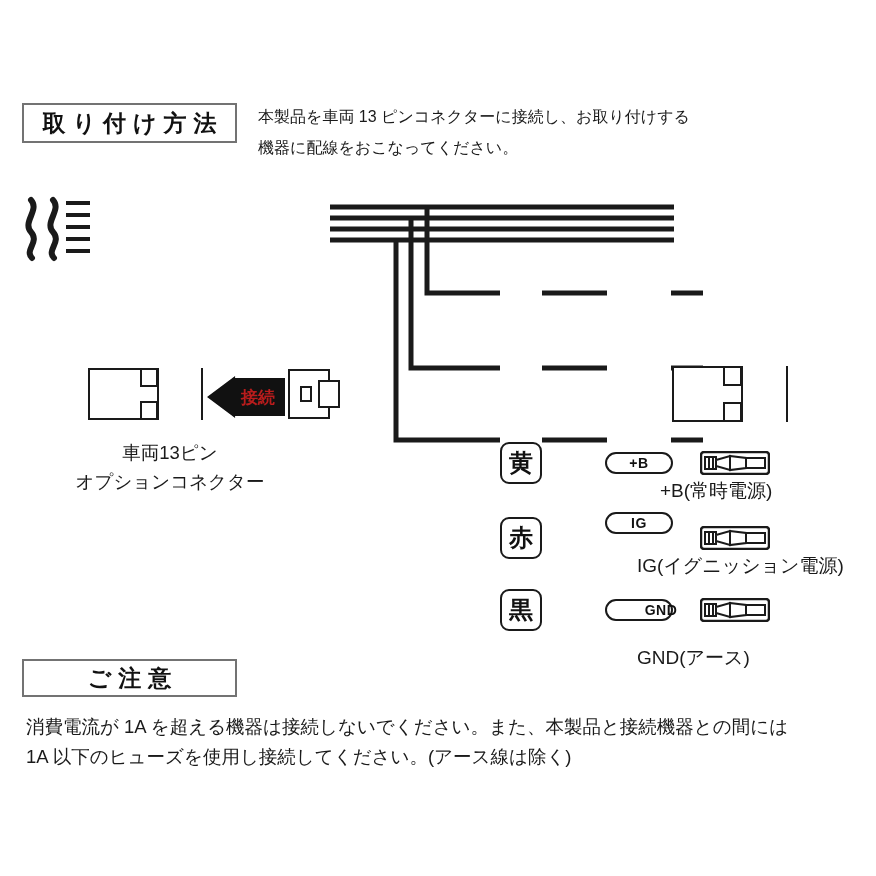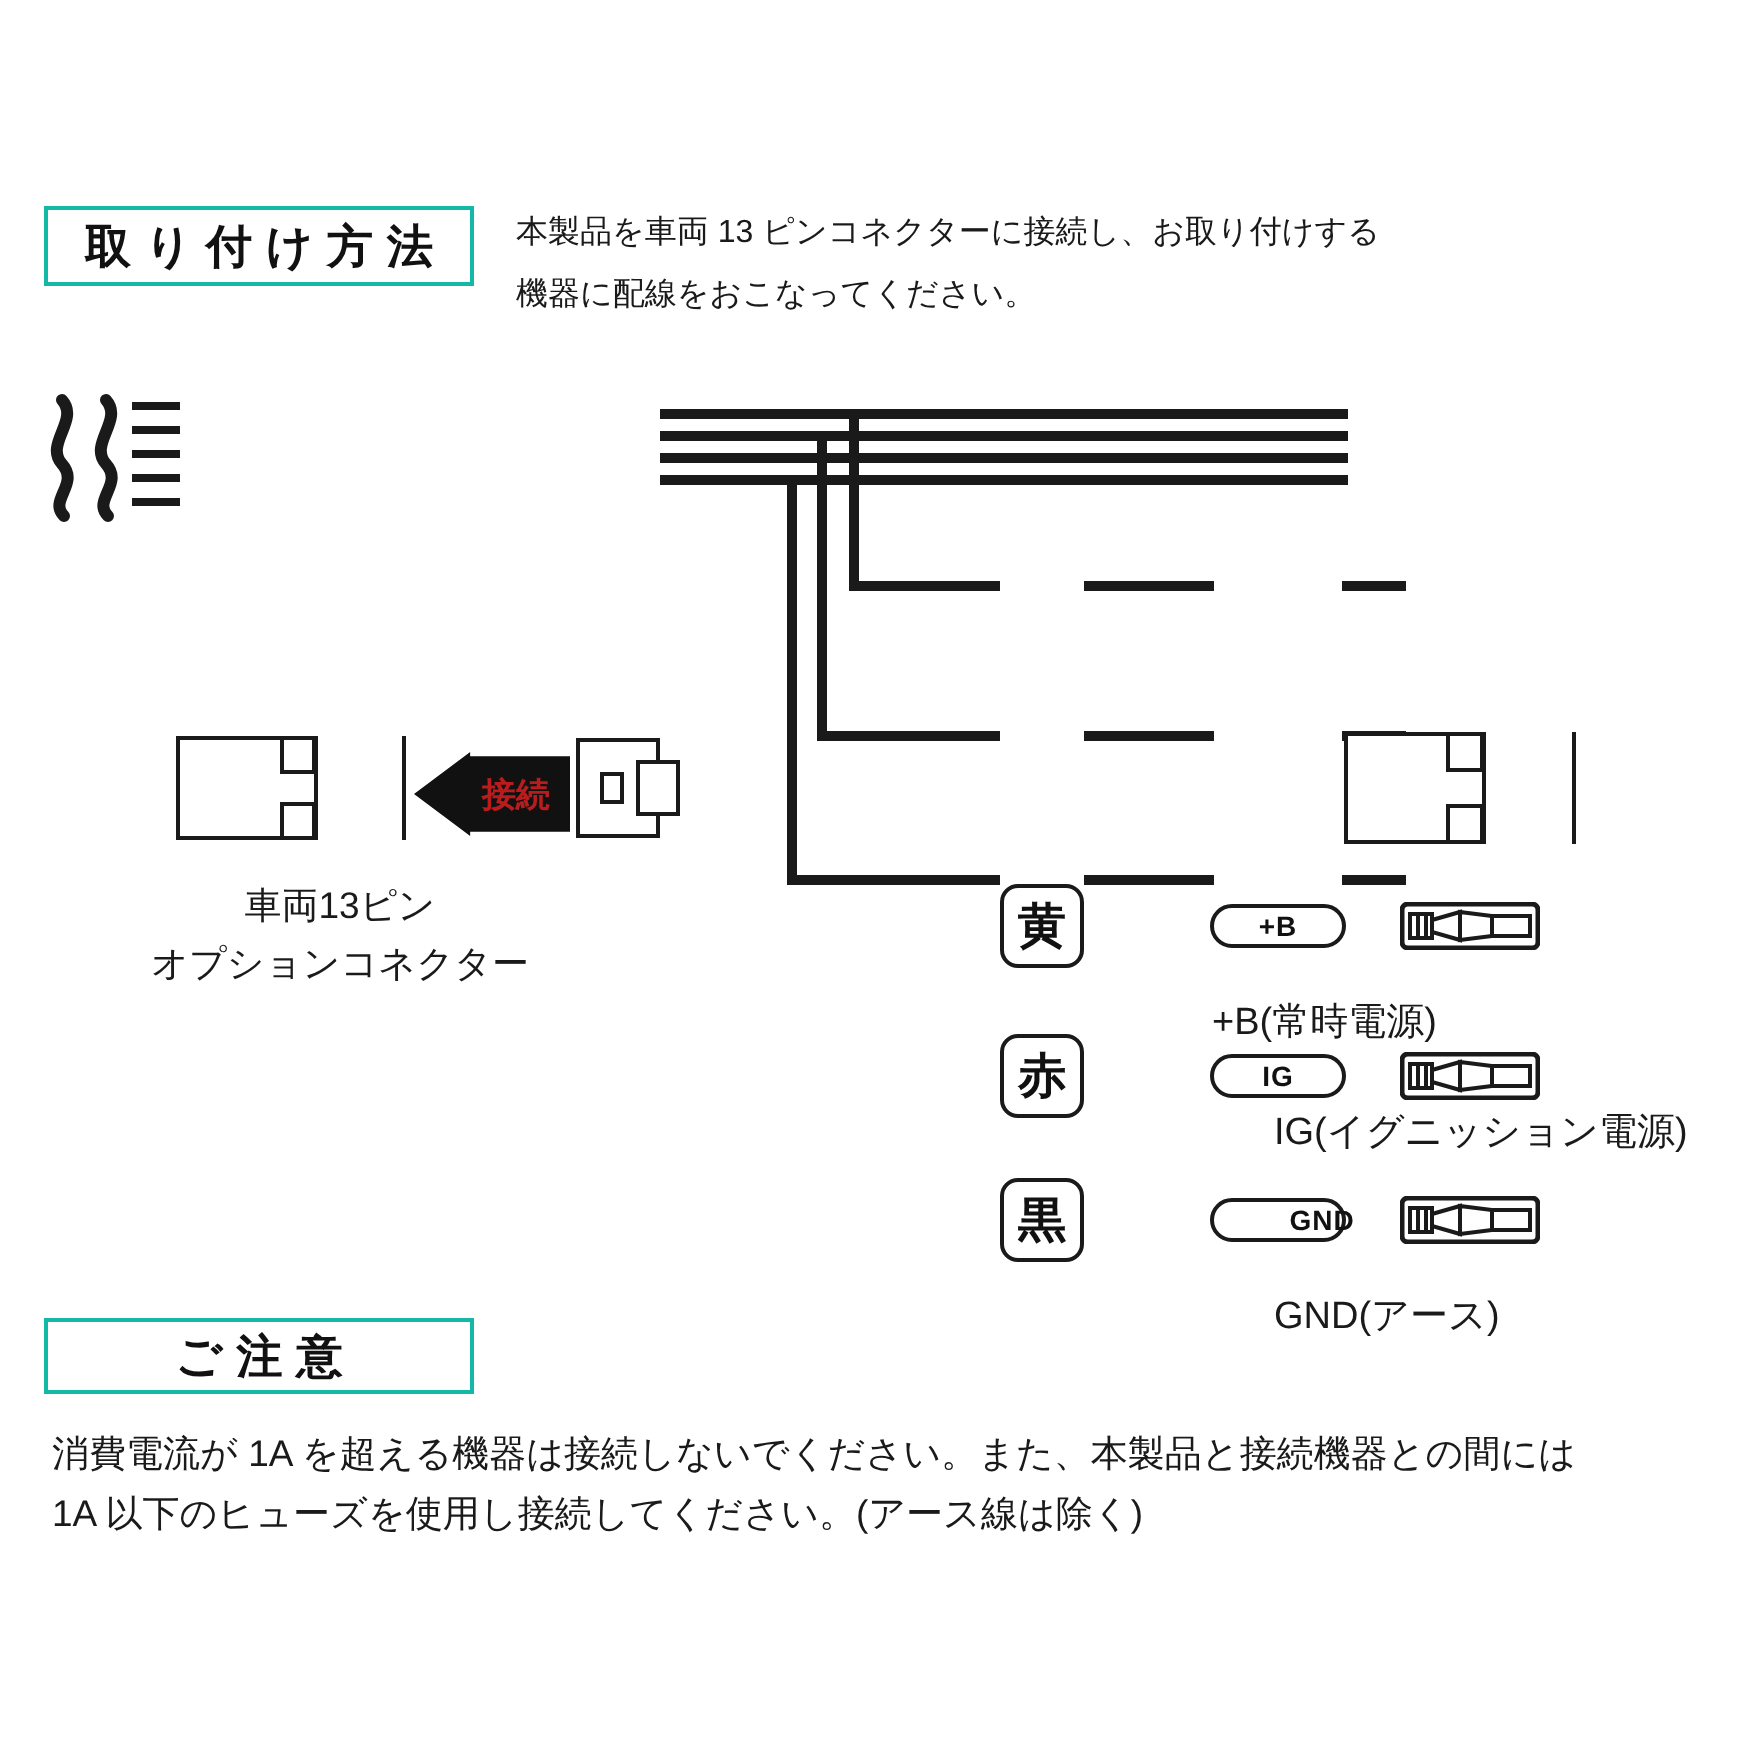--- a/index.html
+++ b/index.html
@@ -19,21 +19,21 @@
   .sheet {
     position: absolute;
     inset: 0;
     background: #ffffff;
   }
 
   
   .heading-box {
     position: absolute;
     box-sizing: border-box;
-    border: 2px solid #14b8a6;
+    border: 2px solid #737373;
     background: #ffffff;
     display: flex;
     align-items: center;
     justify-content: center;
     letter-spacing: 7px;
     text-indent: 7px;
     font-size: 23px;
     font-weight: 700;
     color: #111111;
   }
@@ -171,41 +171,41 @@
     background: #ffffff;
     display: flex;
     align-items: center;
     justify-content: center;
     font-size: 14px;
     font-weight: 700;
     color: #111111;
     letter-spacing: 0.5px;
   }
   #tag-0 { left: 605px; top: 282px; }
-  #tag-1 { left: 605px; top: 357px; }
+  #tag-1 { left: 605px; top: 342px; }
   #tag-2 { left: 605px; top: 429px; padding-left: 44px; }
 
   
   .terminal {
     position: absolute;
     width: 70px;
     height: 24px;
   }
   #term-0 { left: 700px; top: 281px; }
   #term-1 { left: 700px; top: 356px; }
   #term-2 { left: 700px; top: 428px; }
 
   
   .circuit-caption {
     position: absolute;
     font-size: 19px;
     color: #1a1a1a;
     white-space: nowrap;
   }
-  #cap-0 { left: 606px; top: 308px; margin-top: 20px; }
+  #cap-0 { left: 660px; top: 308px; }
   #cap-1 { left: 637px; top: 383px; }
   #cap-2 { left: 637px; top: 455px; margin-top: 20px; }
 </style>
 </head>
 <body>
 
 <div class="sheet">
 
   <div class="heading-box" id="install-heading">取り付け方法</div>
 

